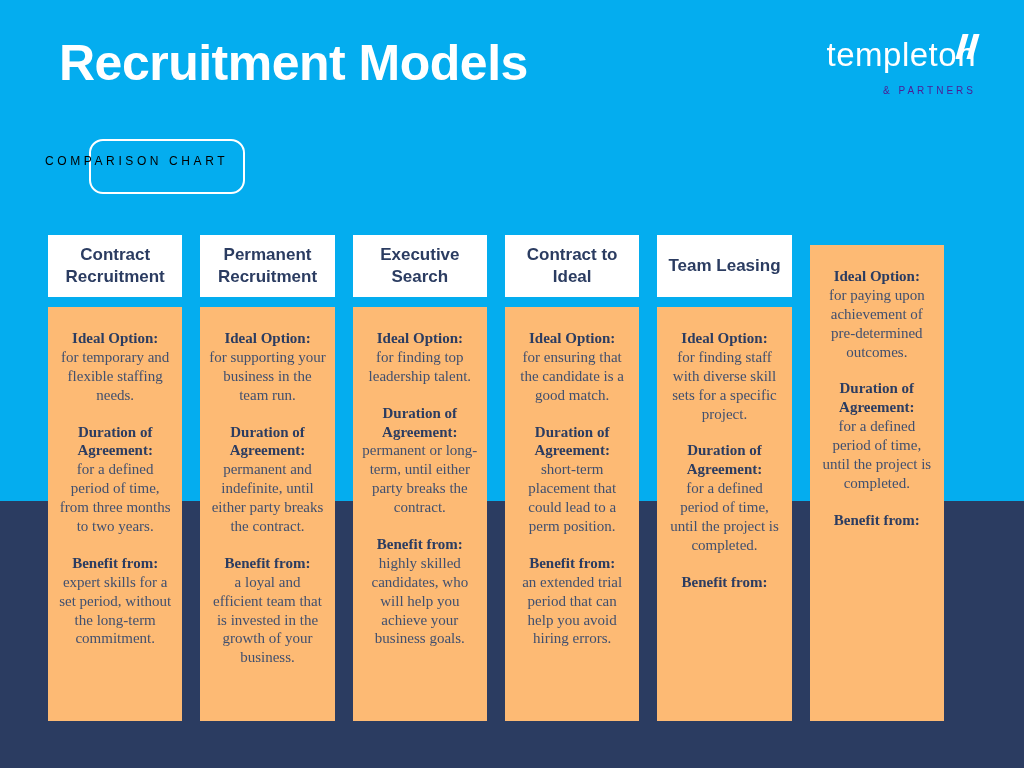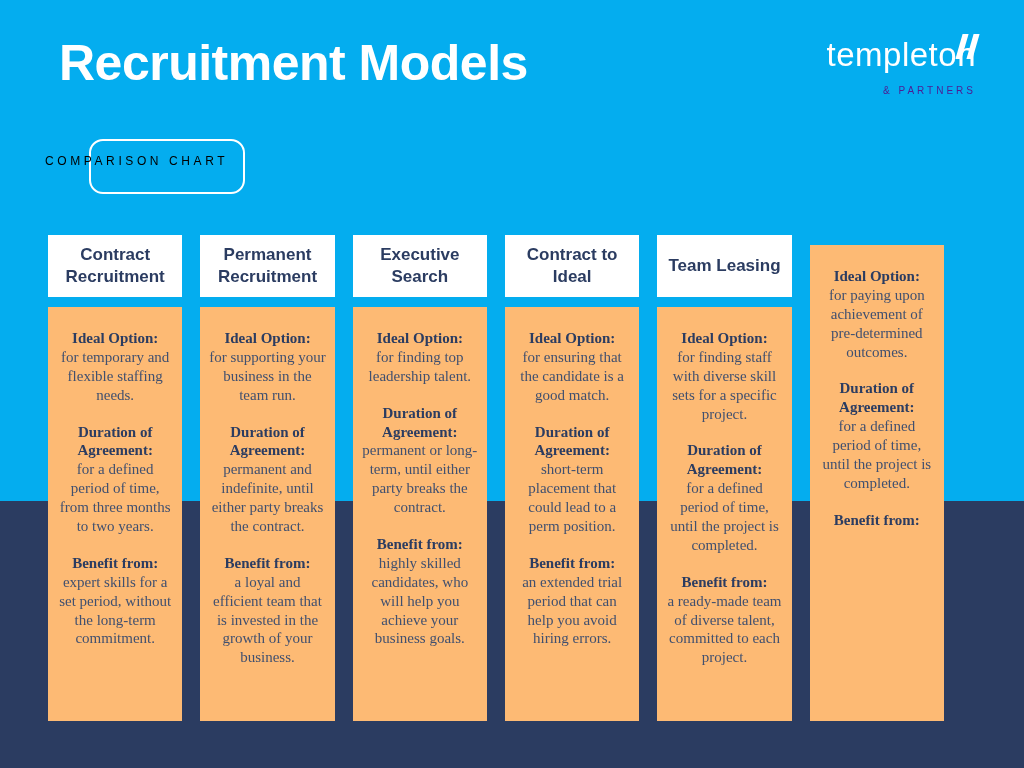--- a/index.html
+++ b/index.html
@@ -292,21 +292,20 @@
           <div class="block">
             <span class="block-label">Ideal Option:</span>
             <span class="block-text">for finding staff with diverse skill sets for a specific project.</span>
           </div>
           <div class="block">
             <span class="block-label">Duration of Agreement:</span>
             <span class="block-text">for a defined period of time, until the project is completed.</span>
           </div>
           <div class="block">
             <span class="block-label">Benefit from:</span>
-            <span class="block-text">a ready-made team of diverse talent, committed to each project.</span>
           </div>
         </div>
       </div>
       <div class="col">
         <div class="col-body">
           <div class="block">
             <span class="block-label">Ideal Option:</span>
             <span class="block-text">for paying upon achievement of pre-determined outcomes.</span>
           </div>
           <div class="block">

